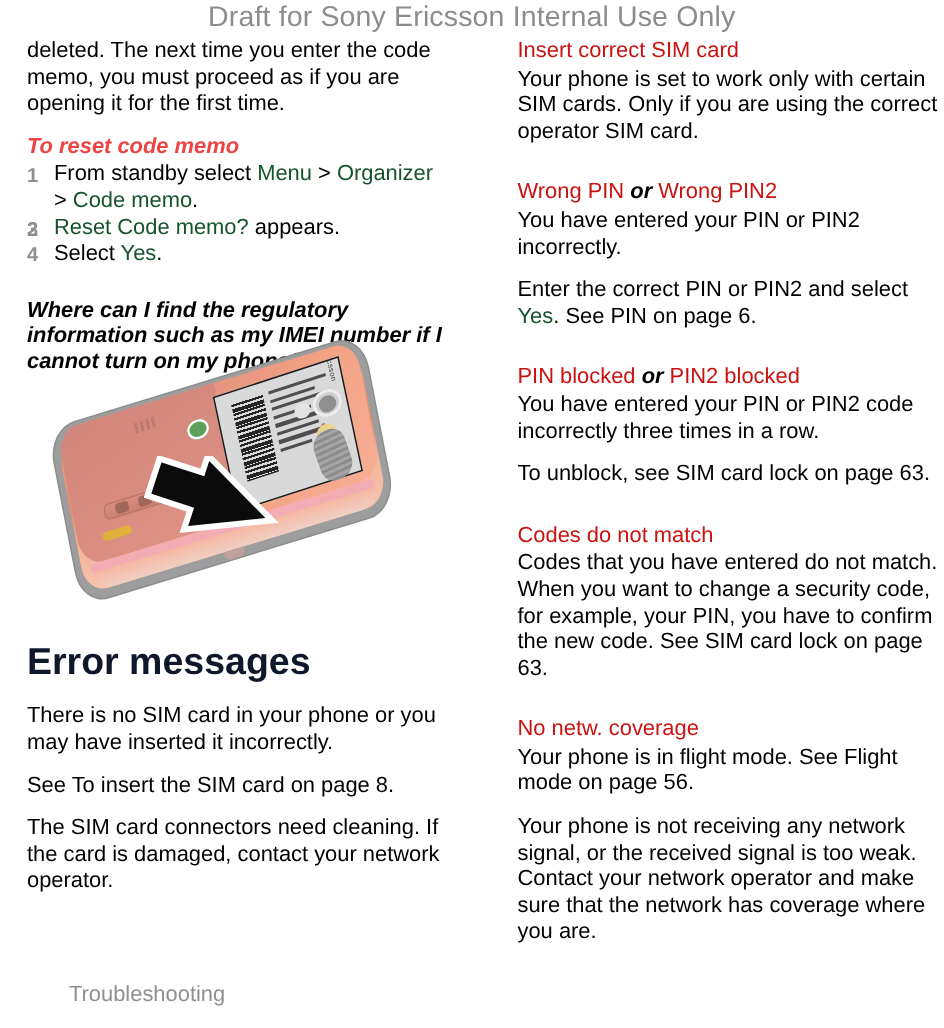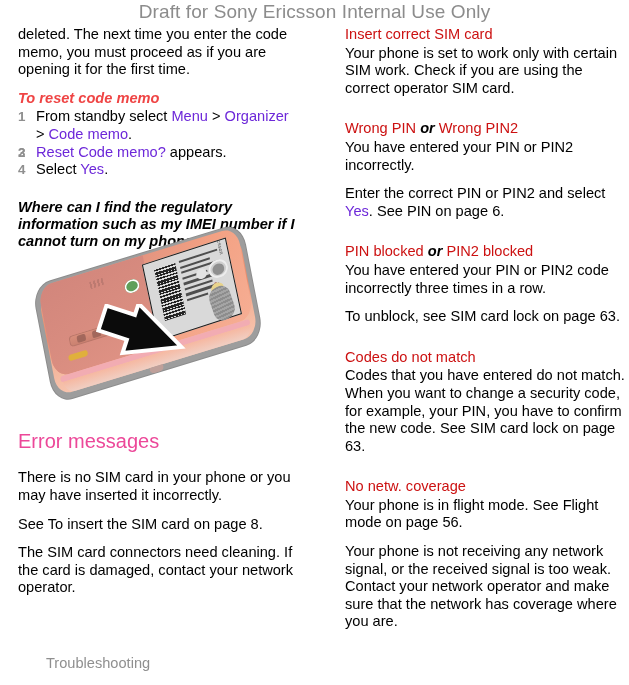--- a/index.html
+++ b/index.html
@@ -77,26 +77,26 @@
     color: #cc1111;
     font-weight: normal;
   }
   .red-head .blk-or {
     color: #000;
     font-style: italic;
     font-weight: bold;
   }
   h2.section {
     margin: 0;
-    font-size: 20px;
+    font-size: 25px;
     line-height: 23px;
-    font-weight: normal;
-    color: #ec4899;
-  }
-  .r { color: #6d28d9; }
+    font-weight: bold;
+    color: #0f172a;
+  }
+  .r { color: #14532d; }
   .i { }
   .spacer-12 { height: 12px; }
   .spacer-16 { height: 16px; }
   .spacer-20 { height: 20px; }
 
   ol.steps {
     margin: 0;
     padding: 0;
     list-style: none;
   }
@@ -453,21 +453,21 @@
       <div class="spacer-16"></div>
 
       <p class="body">There is no SIM card in your phone or you may have inserted it incorrectly.</p>
       <p class="body"><span>See </span><span class="i">To insert the SIM card</span><span> on page 8.</span></p>
       <p class="body tight">The SIM card connectors need cleaning. If the card is damaged, contact your network operator.</p>
     </div>
 
     <div class="col col-right">
 
       <p class="red-head">Insert correct SIM card</p>
-      <p class="body">Your phone is set to work only with certain SIM work. Check if you are using the correct operator SIM card.</p>
+      <p class="body">Your phone is set to work only with certain SIM cards. Only if you are using the correct operator SIM card.</p>
 
       <div class="spacer-12"></div>
 
       <p class="red-head"><span>Wrong PIN</span> <span class="blk-or">or</span> <span>Wrong PIN2</span></p>
       <p class="body">You have entered your PIN or PIN2 incorrectly.</p>
       <p class="body"><span>Enter the correct PIN or PIN2 and select </span><span class="r">Yes</span><span>. See </span><span class="i">PIN</span><span> on page 6.</span></p>
 
       <div class="spacer-12"></div>
 
       <p class="red-head"><span>PIN blocked</span> <span class="blk-or">or</span> <span>PIN2 blocked</span></p>

